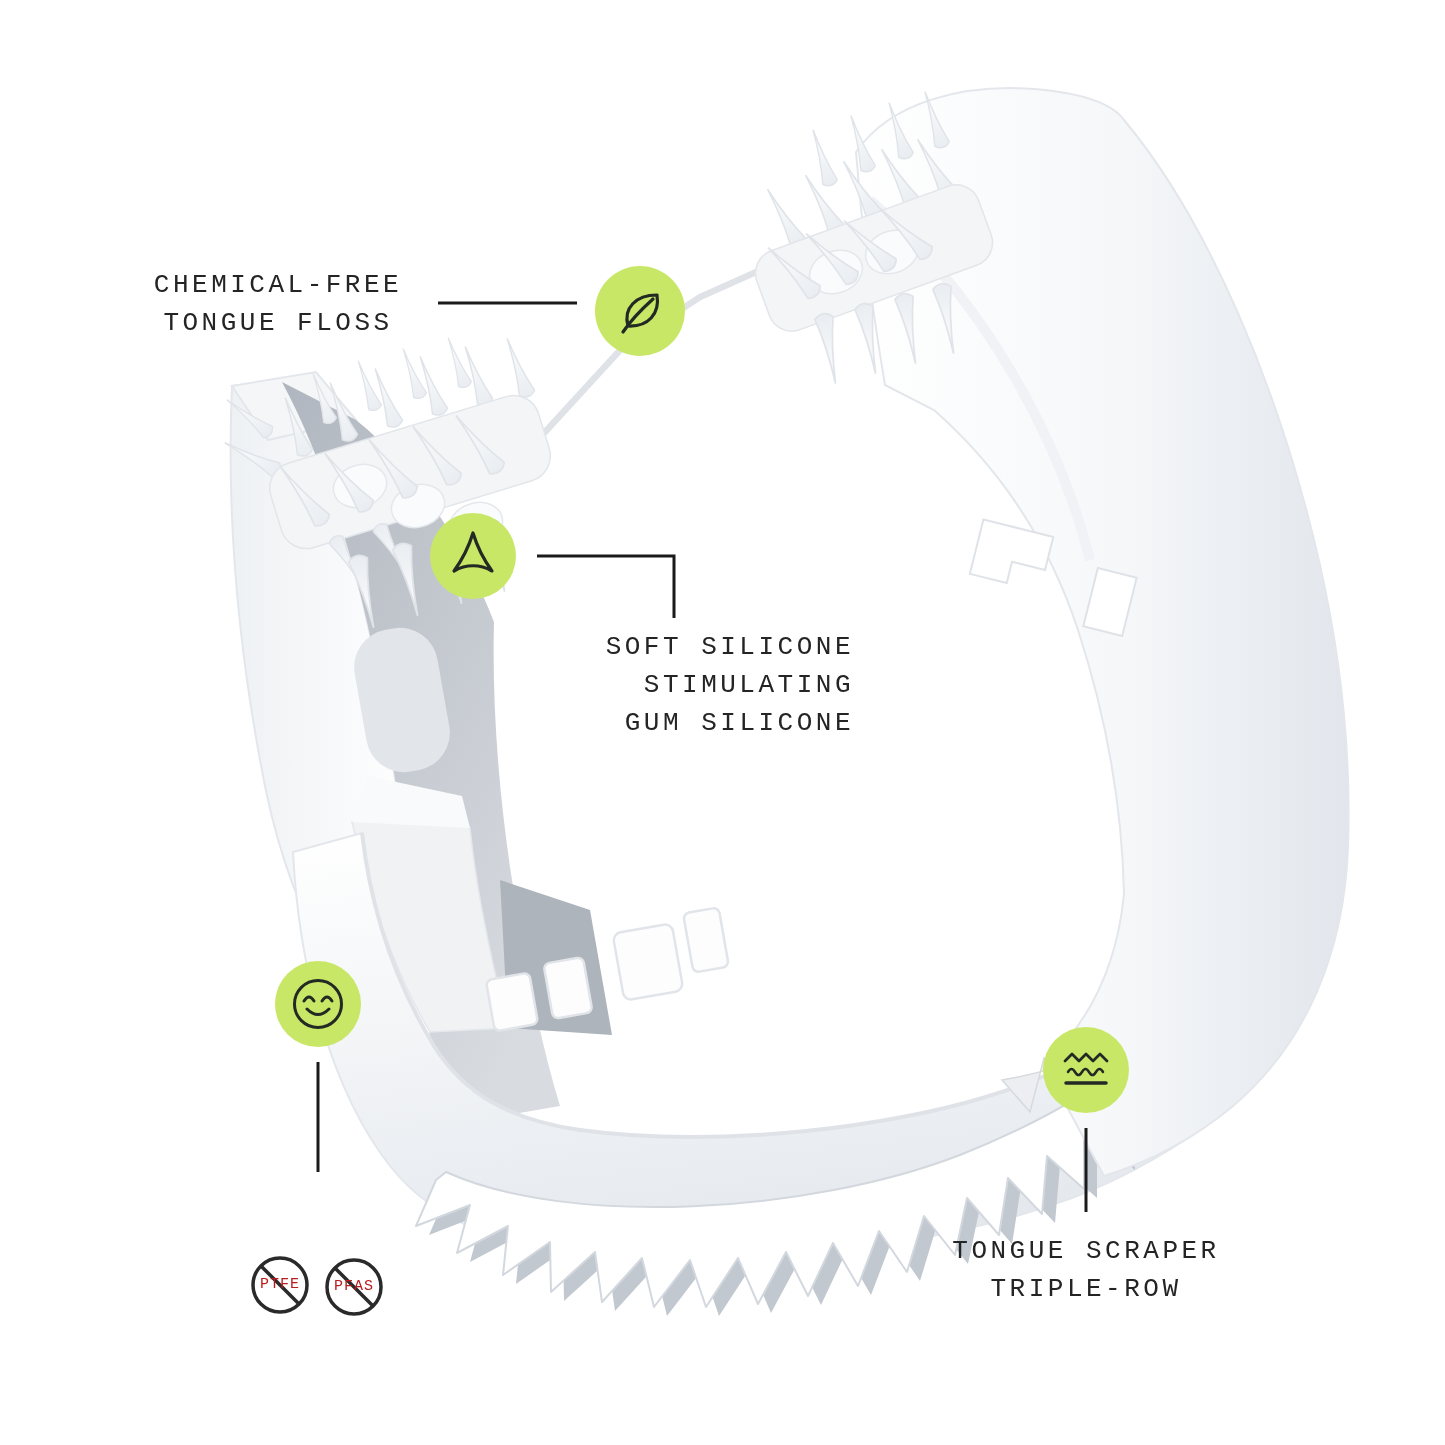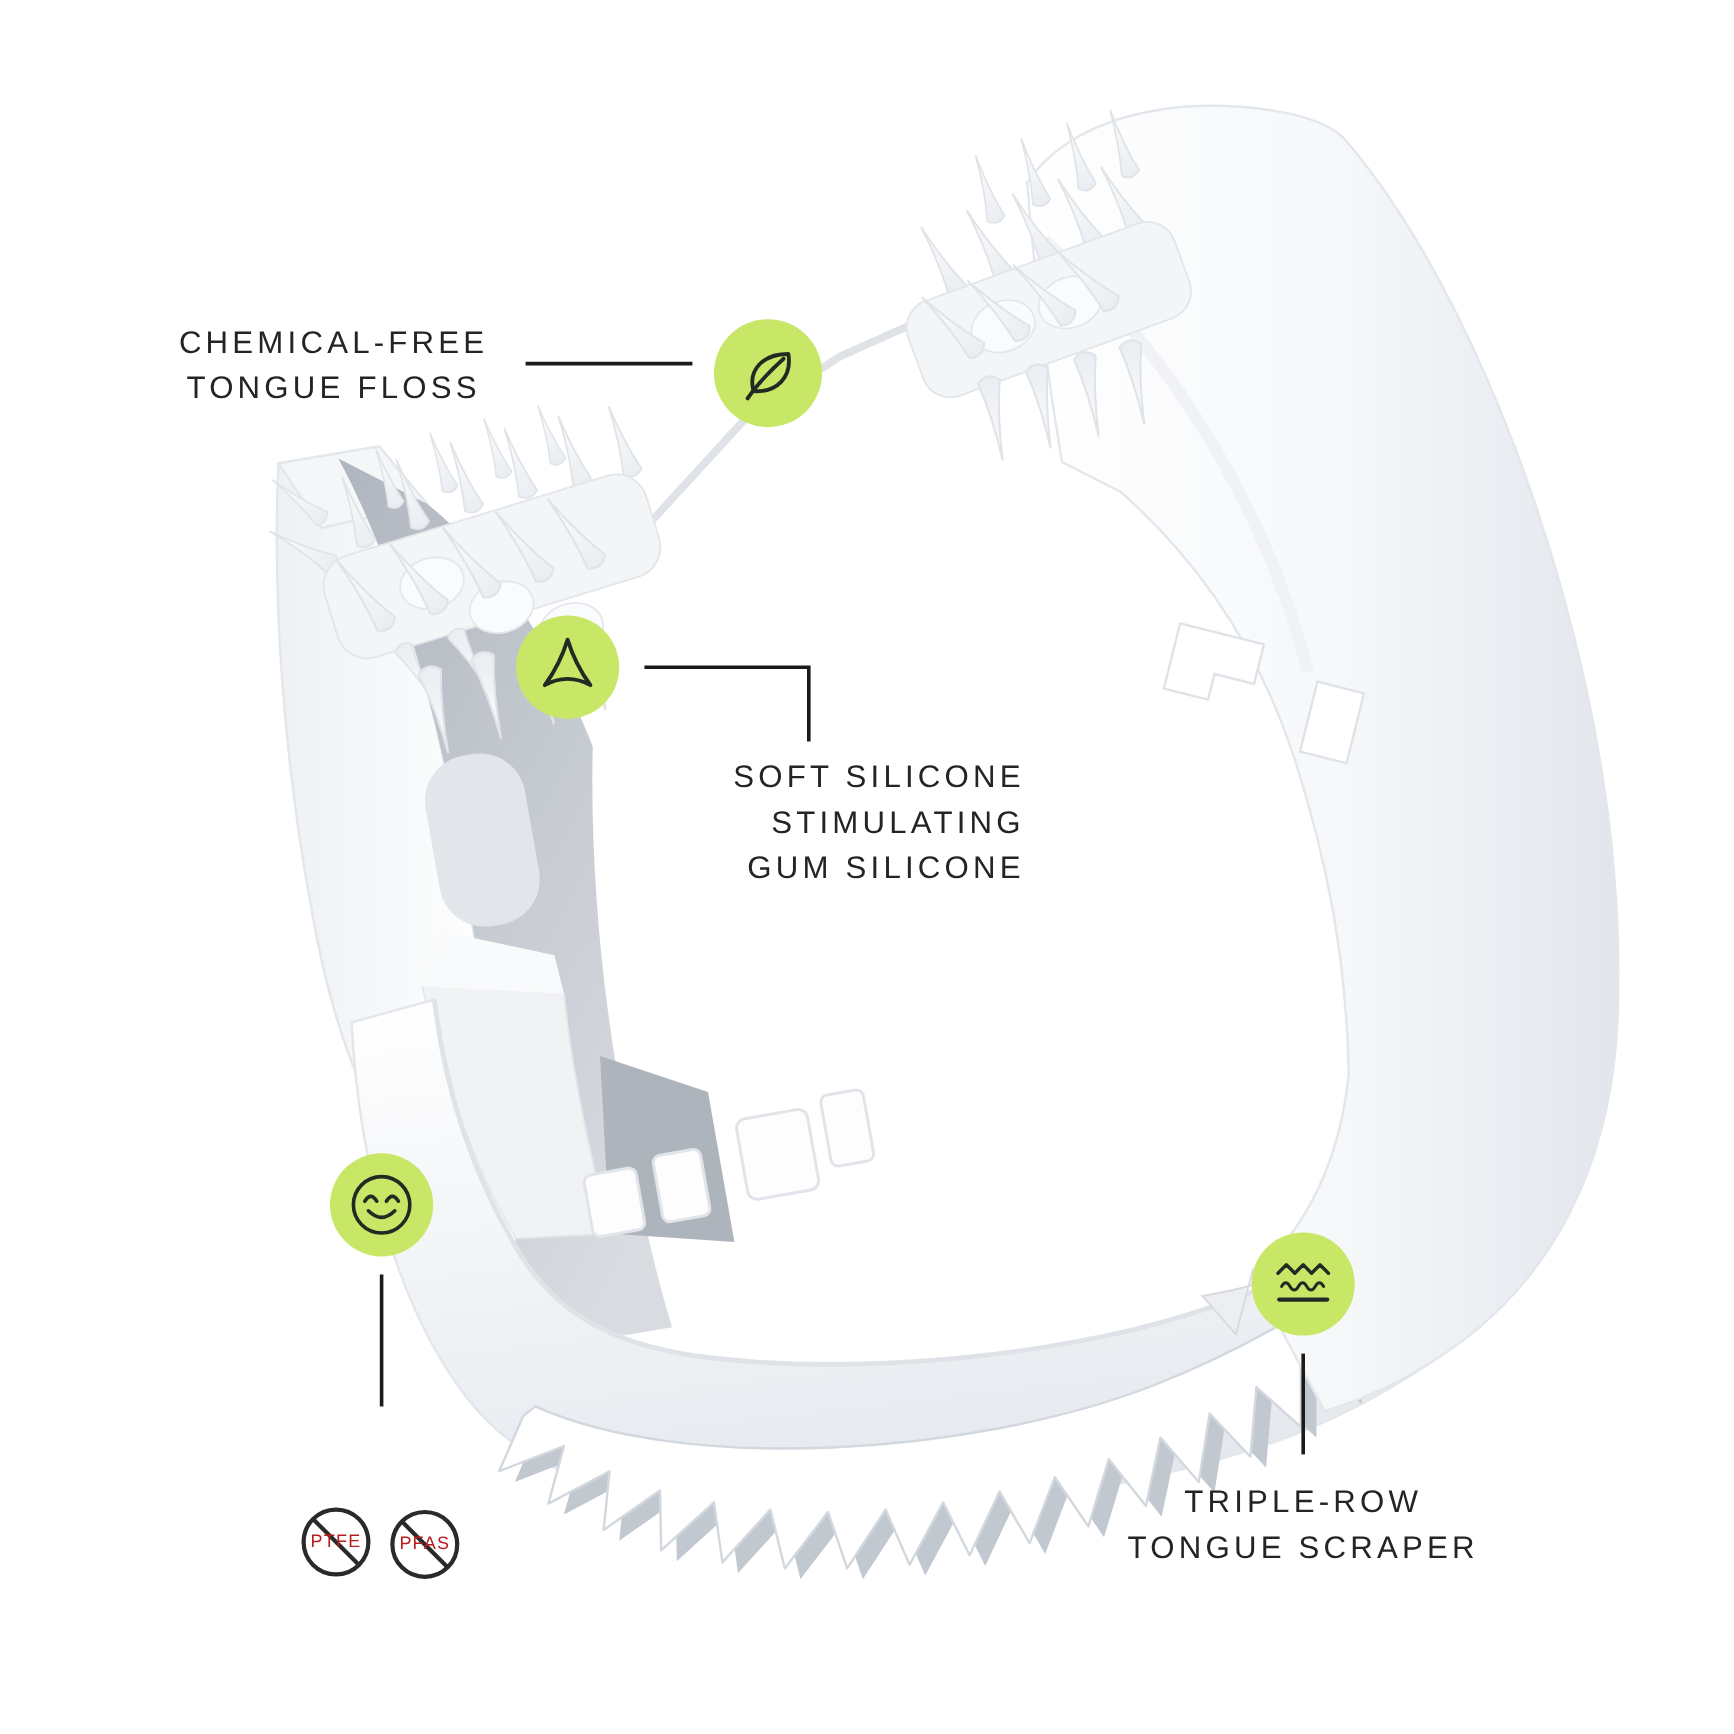--- a/index.html
+++ b/index.html
@@ -1,18 +1,18 @@
 <!DOCTYPE html>
 <html><head>
 <meta charset="utf-8">
 <style>
   html,body{margin:0;padding:0;background:#ffffff;}
   .stage{
     position:relative;width:1445px;height:1445px;background:#ffffff;overflow:hidden;
-    font-family:Liberation Sans, sans-serif;
+    font-family:Liberation Mono, monospace;
   }
   .stage svg.scene{position:absolute;left:0;top:0;}
   .callout{
     position:absolute;color:#242424;text-align:center;
     font-size:26px;letter-spacing:3.5px;line-height:38px;font-weight:400;
   }
   .callout div{white-space:nowrap;}
   .badge-label{
     position:absolute;width:60px;text-align:center;color:#b91c1c;
     font-size:15px;letter-spacing:1px;font-weight:400;
@@ -198,20 +198,20 @@
   </div>
 
   <div class="callout" style="left:494px;top:628px;width:360px;text-align:right;">
     <div>SOFT SILICONE</div>
     <div>STIMULATING</div>
     <div>GUM SILICONE</div>
   </div>
 
 
   <div class="callout" style="left:886px;top:1232px;width:400px;">
+    <div>TONGUE SCRAPER</div>
     <div>TRIPLE-ROW</div>
-    <div>TONGUE SCRAPER</div>
   </div>
 
   <div class="badge-label" style="left:250px;top:1276px;">PTFE</div>
   <div class="badge-label" style="left:324px;top:1278px;">PFAS</div>
 
 </div>
 
 </body></html>

